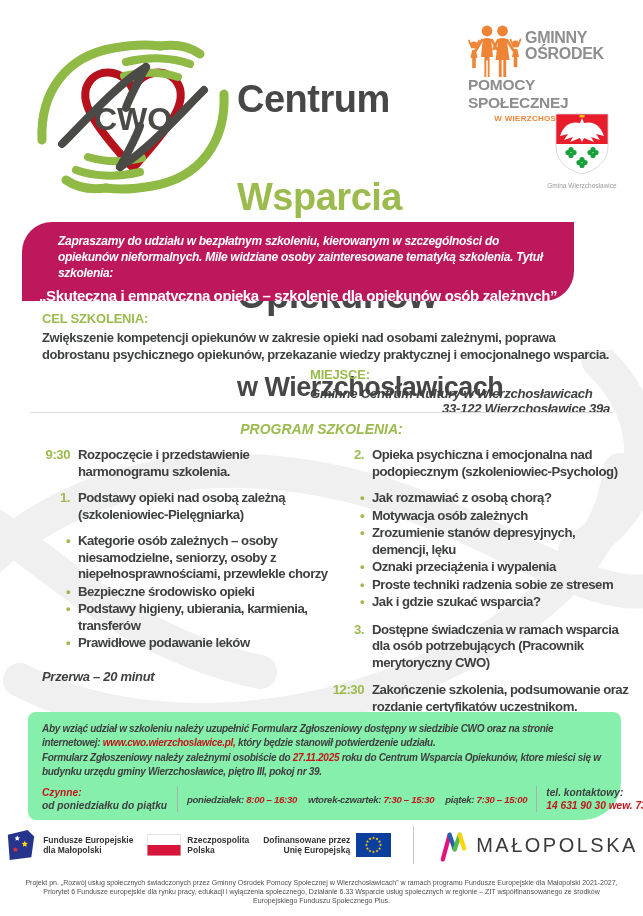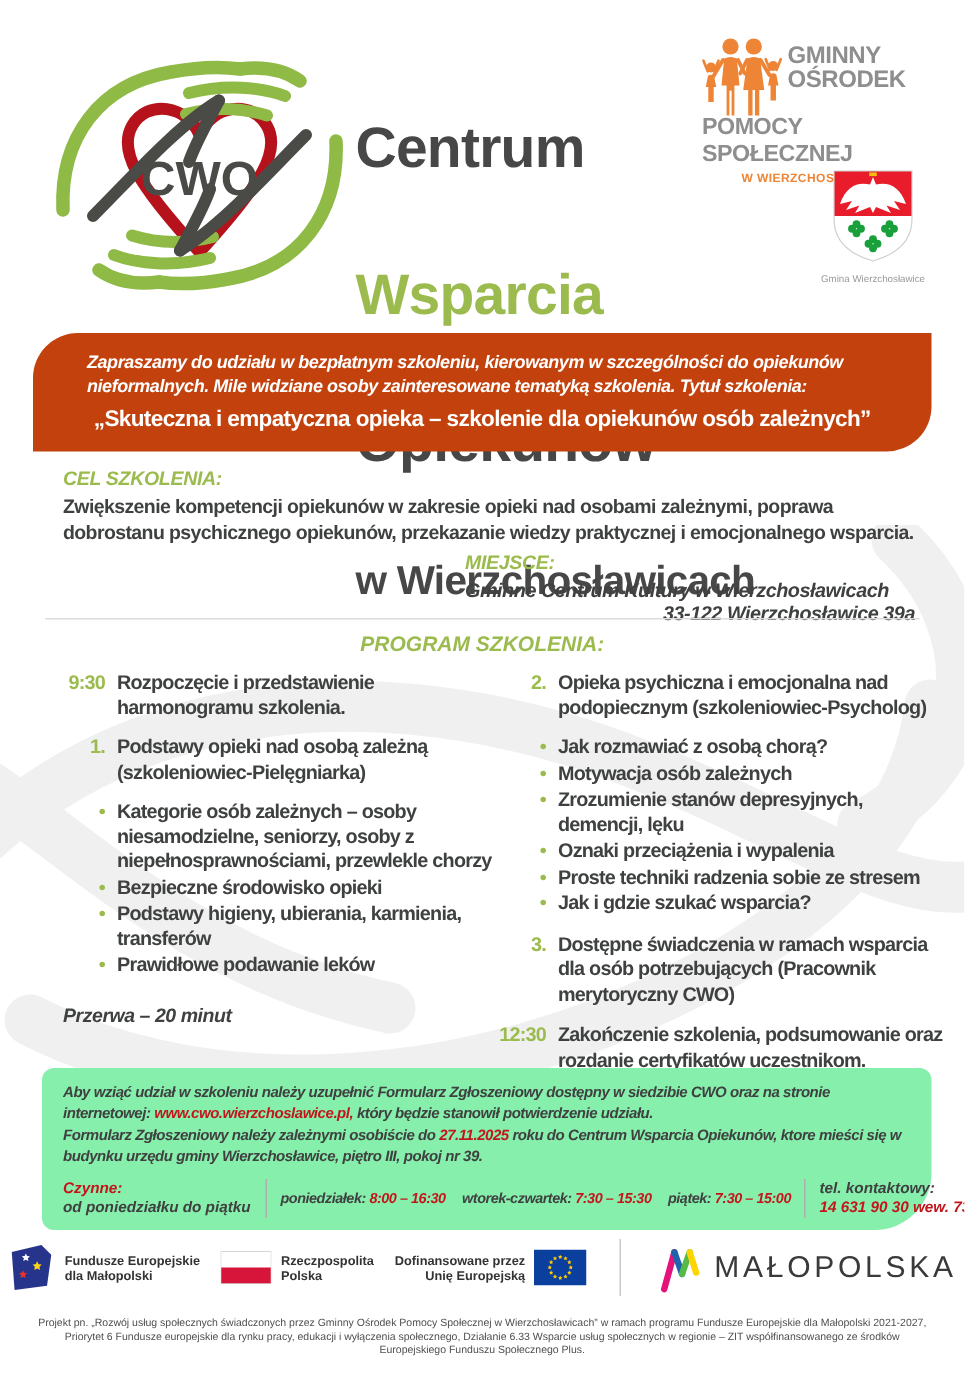--- a/index.html
+++ b/index.html
@@ -15,26 +15,26 @@
   .t4{font-size:27px;line-height:38px;color:#474747;}
   .gops{left:468px;top:24px;width:160px;}
   .gops-top{display:flex;align-items:flex-start;}
   .gops-fam{width:54px;height:58px;flex:none;}
   .gops-name{margin-left:3px;margin-top:6px;font-weight:700;color:#8e8e8e;font-size:16px;line-height:16px;letter-spacing:-0.3px;}
   .gops-l3{font-weight:700;color:#8e8e8e;font-size:15.5px;letter-spacing:-0.3px;margin-top:-6px;}
   .gops-l4{font-weight:700;color:#ee8435;font-size:8px;text-align:center;margin-top:2px;letter-spacing:0.3px;}
   .coat{left:543px;top:112px;width:78px;text-align:center;}
   .coat-caption{font-size:6.5px;color:#9a9a9a;margin-top:2px;}
   
-  .banner{left:22px;top:222px;width:599px;height:79px;background:#c2410c;border-radius:30px 0 30px 0;
+  .banner{left:22px;top:222px;width:552px;height:79px;background:#be185d;border-radius:30px 0 30px 0;
           color:#ffffff;box-sizing:border-box;padding-top:11px;}
   .banner-intro{font-style:italic;font-weight:700;font-size:12px;line-height:16px;padding:0 26px 0 36px;letter-spacing:-0.3px;}
   .banner-title{font-weight:700;font-size:15px;text-align:center;margin-top:6px;letter-spacing:-0.4px;}
   
-  .sec-head{color:#9cbb4e;font-weight:700;font-style:italic;font-size:13px;letter-spacing:-0.2px;}
+  .sec-head{color:#9cbb4e;font-weight:700;font-size:13px;letter-spacing:-0.2px;}
   .goal{left:42px;top:311px;width:578px;}
   .goal-text{font-weight:700;font-size:13px;line-height:17px;letter-spacing:-0.4px;margin-top:3px;color:#3f4040;}
   .when{left:42px;top:367px;}
   .when-value{font-weight:700;font-size:14px;margin-top:4px;}
   .red{color:#c3161c;}
   .note{color:#3f4040;font-style:italic;}
   .where{left:310px;top:367px;width:300px;}
   .where-l1{font-weight:700;font-style:italic;font-size:13.2px;letter-spacing:-0.3px;margin-top:4px;}
   .where-l2{font-weight:700;font-style:italic;font-size:13.2px;letter-spacing:-0.3px;text-align:right;}
   .divider{left:30px;top:412px;width:583px;height:1px;background:#dcdcdc;}

